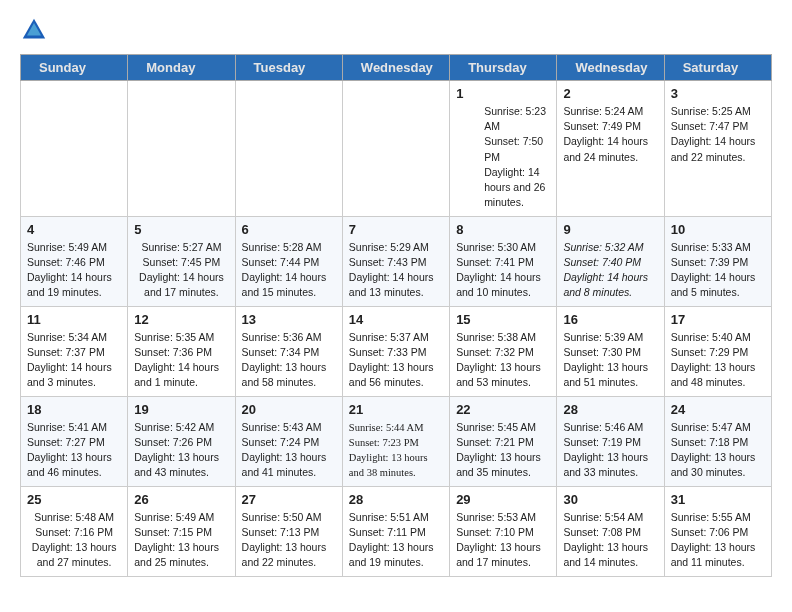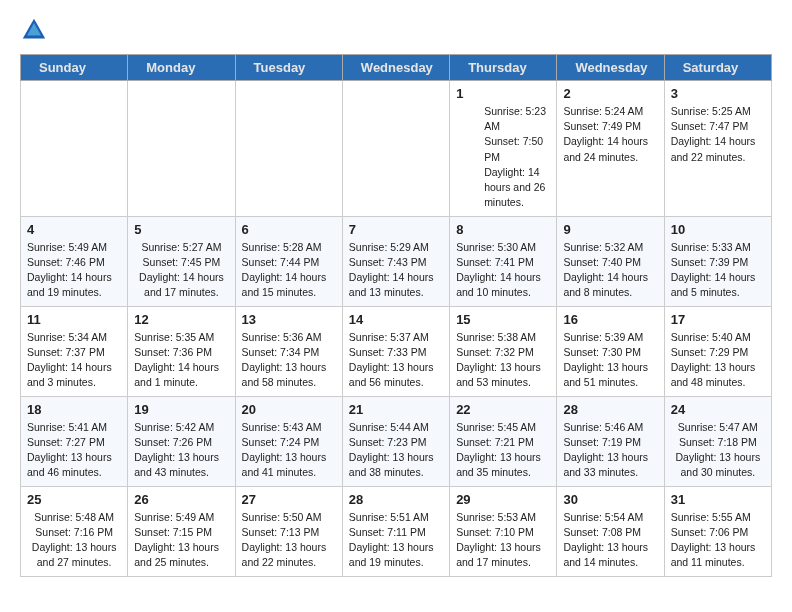--- a/index.html
+++ b/index.html
@@ -175,21 +175,21 @@
 Daylight: 14 hours and 13 minutes.</div>
         </td>
         <td>
           <span class="day-number">8</span>
           <div style="line-height: 1.45; white-space: pre-line;">Sunrise: 5:30 AM
 Sunset: 7:41 PM
 Daylight: 14 hours and 10 minutes.</div>
         </td>
         <td>
           <span class="day-number">9</span>
-          <div style="line-height: 1.45; white-space: pre-line;">Sunrise: 5:32 AM
+          <div style="line-height: 1.45; white-space: pre-line; font-style: italic;">Sunrise: 5:32 AM
 Sunset: 7:40 PM
 Daylight: 14 hours and 8 minutes.</div>
         </td>
         <td>
           <span class="day-number">10</span>
           <div style="line-height: 1.45; white-space: pre-line;">Sunrise: 5:33 AM
 Sunset: 7:39 PM
 Daylight: 14 hours and 5 minutes.</div>
         </td>
       </tr>
@@ -251,39 +251,39 @@
 Daylight: 13 hours and 43 minutes.</div>
         </td>
         <td>
           <span class="day-number">20</span>
           <div style="line-height: 1.45; white-space: pre-line;">Sunrise: 5:43 AM
 Sunset: 7:24 PM
 Daylight: 13 hours and 41 minutes.</div>
         </td>
         <td>
           <span class="day-number">21</span>
-          <div style="line-height: 1.45; white-space: pre-line;">Sunrise: 5:44 AM
+          <div style="line-height: 1.45; white-space: pre-line; font-family: Liberation Serif, serif;">Sunrise: 5:44 AM
 Sunset: 7:23 PM
 Daylight: 13 hours and 38 minutes.</div>
         </td>
         <td>
           <span class="day-number">22</span>
           <div style="line-height: 1.45; white-space: pre-line;">Sunrise: 5:45 AM
 Sunset: 7:21 PM
 Daylight: 13 hours and 35 minutes.</div>
         </td>
         <td>
           <span class="day-number">28</span>
           <div style="line-height: 1.45; white-space: pre-line;">Sunrise: 5:46 AM
 Sunset: 7:19 PM
 Daylight: 13 hours and 33 minutes.</div>
         </td>
         <td>
           <span class="day-number">24</span>
-          <div style="line-height: 1.45; white-space: pre-line; text-align: center;">Sunrise: 5:47 AM
+          <div style="line-height: 1.45; white-space: pre-line;">Sunrise: 5:47 AM
 Sunset: 7:18 PM
 Daylight: 13 hours and 30 minutes.</div>
         </td>
       </tr>
       <tr>
         <td>
           <span class="day-number">25</span>
           <div style="line-height: 1.45; white-space: pre-line; text-align: center;">Sunrise: 5:48 AM
 Sunset: 7:16 PM
 Daylight: 13 hours and 27 minutes.</div>

